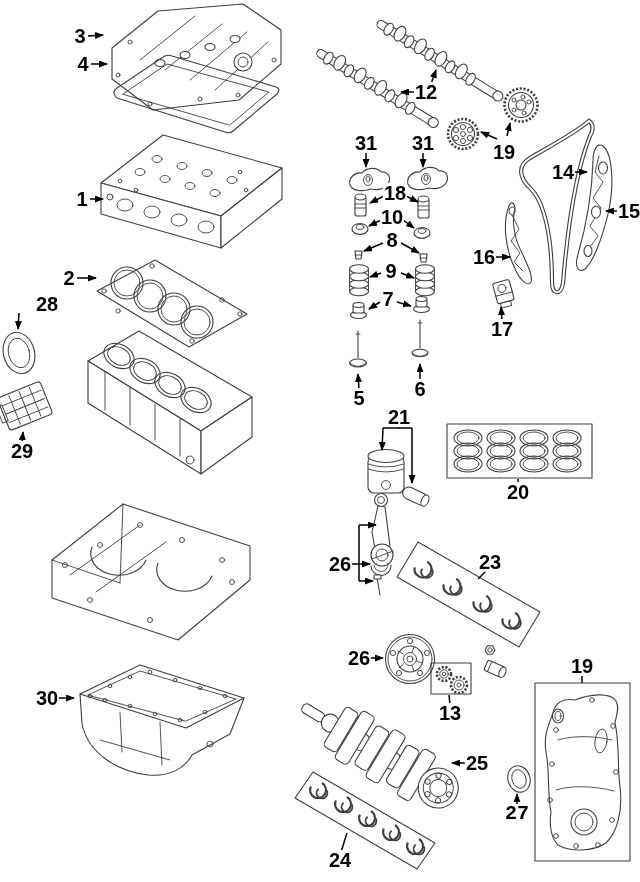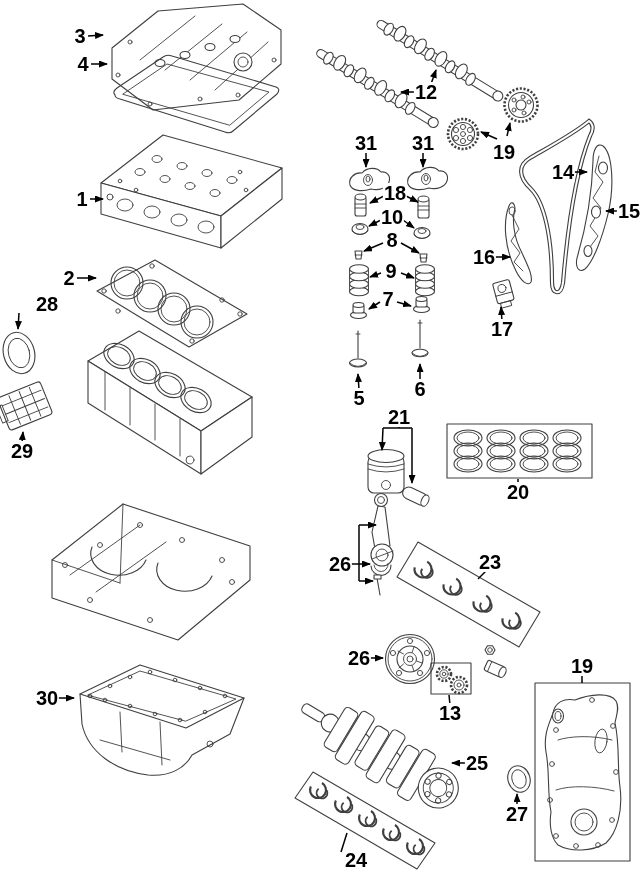--- a/index.html
+++ b/index.html
@@ -541,24 +541,24 @@
       <div class="callout" style="left: 563px; top: 172px;">14</div>
       <div class="callout" style="left: 629px; top: 211px;">15</div>
       <div class="callout" style="left: 484px; top: 257px;">16</div>
       <div class="callout" style="left: 502px; top: 329px;">17</div>
       <div class="callout" style="left: 582px; top: 666px;">19</div>
       <div class="callout" style="left: 504px; top: 152px;">19</div>
       <div class="callout" style="left: 518px; top: 492px;">20</div>
       <div class="callout" style="left: 399px; top: 417px;">21</div>
       <div class="callout" style="left: 340px; top: 564px;">26</div>
       <div class="callout" style="left: 490px; top: 562px;">23</div>
-      <div class="callout" style="left: 356px; top: 860px;">24</div>
+      <div class="callout" style="left: 340px; top: 860px;">24</div>
       <div class="callout" style="left: 477px; top: 763px;">25</div>
       <div class="callout" style="left: 359px; top: 658px;">26</div>
-      <div class="callout" style="left: 517px; top: 814px;">27</div>
+      <div class="callout" style="left: 517px; top: 814px; font-family: Liberation Mono, monospace;">27</div>
       <div class="callout" style="left: 19px; top: 304px; margin-left: 28px;">28</div>
       <div class="callout" style="left: 22px; top: 451px;">29</div>
       <div class="callout" style="left: 47px; top: 698px;">30</div>
       <div class="callout" style="left: 366px; top: 143px;">31</div>
       <div class="callout" style="left: 423px; top: 143px;">31</div>
     </div>
 
 </div>
 
 </body></html>

